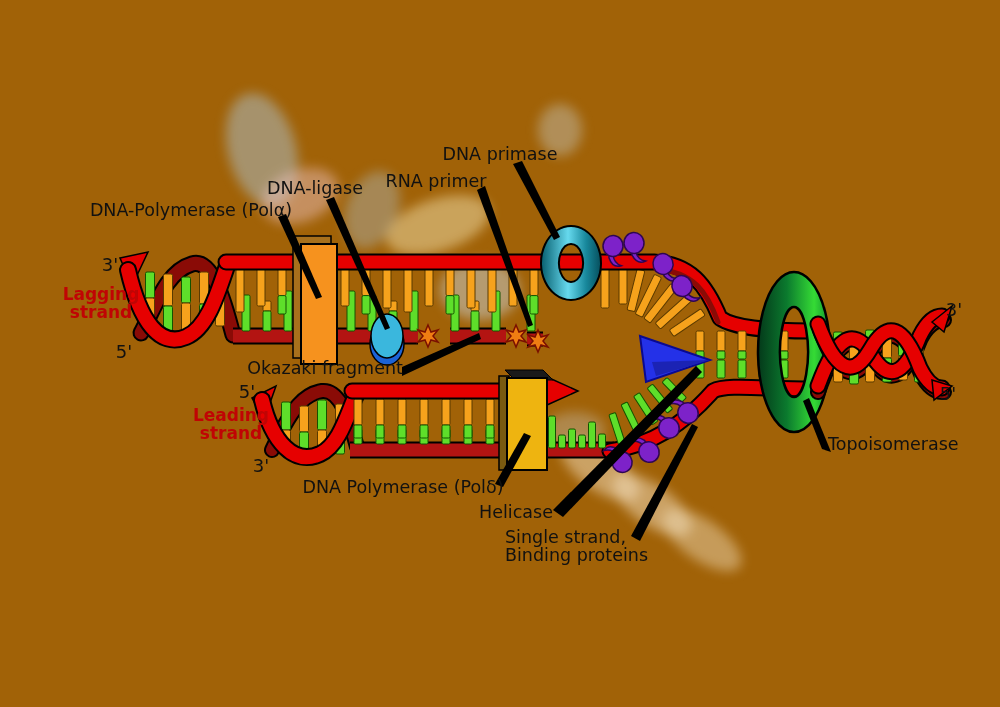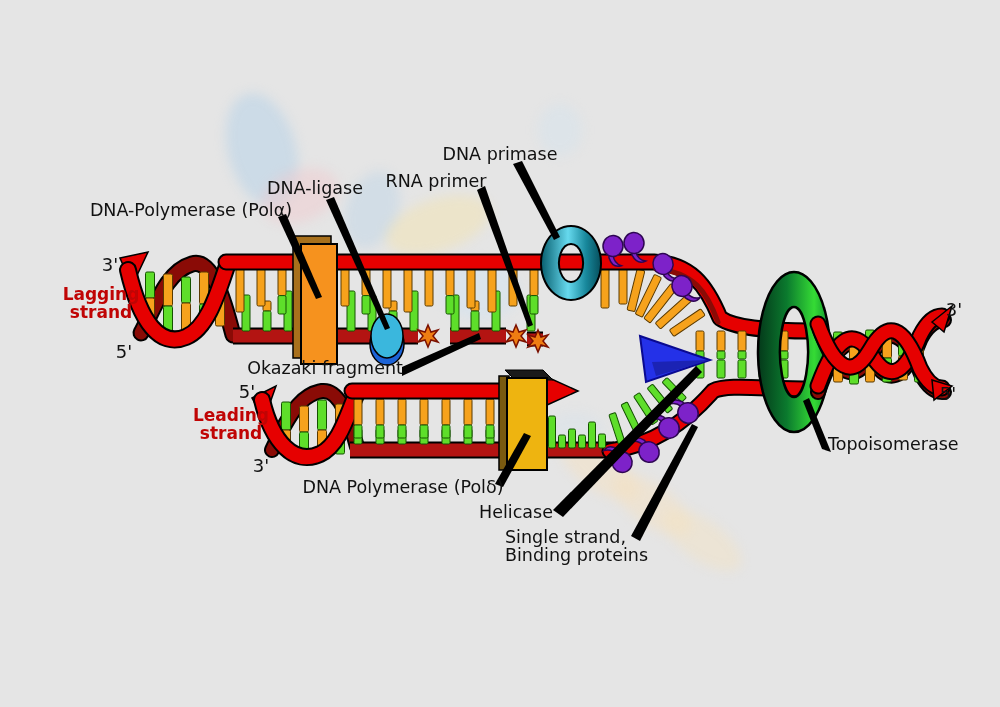--- a/index.html
+++ b/index.html
@@ -1,17 +1,17 @@
 <!DOCTYPE html>
 <html style="--strand-red: #e60000; --strand-dark: #8a0b06; --fragment-red: #b31412; --base-orange: #f6a21c; --base-green: #5ede2a; --pol-alpha-orange: #f6921e; --pol-delta-gold: #eeb410; --ligase-cyan: #3ab7dd; --ligase-blue: #1c63d6; --primase-teal-dark: #075e6e; --primase-teal-light: #66d9ee; --topo-green-dark: #04391a; --topo-green-light: #35db35; --ssb-purple: #7d22c9; --helicase-blue: #2431e8; --starburst-orange: #ef7d12; --label-red: #c00404; --pointer-black: #000000;"><head>
 <meta charset="utf-8">
 <title>DNA replication</title>
 <style>
   html,body{margin:0;padding:0;background:#fff;}
-  #stage{position:relative;width:1000px;height:707px;background:#e5e5e5;overflow:hidden;
+  #stage{position:relative;width:1000px;height:707px;background:#a16207;overflow:hidden;
          font-family:"DejaVu Sans","Liberation Sans",sans-serif;}
   svg{display:block}
   .lbl  {font:17.5px "DejaVu Sans","Liberation Sans",sans-serif; fill:#111;}
   .lblB {font:bold 17px "DejaVu Sans","Liberation Sans",sans-serif; fill:var(--label-red);}
   .prime{font:18px "DejaVu Sans","Liberation Sans",sans-serif; fill:#111;}
   .ribBright{stroke:var(--strand-red);fill:none;stroke-linecap:round;stroke-linejoin:round;}
   .ribDark  {stroke:var(--strand-dark);fill:none;stroke-linecap:round;stroke-linejoin:round;}
   .railFrag {stroke:var(--fragment-red);fill:none;stroke-linecap:butt;}
   .ro{fill:var(--base-orange);stroke:#5a3a00;stroke-width:1;}
   .rg{fill:var(--base-green);stroke:#145200;stroke-width:1;}

